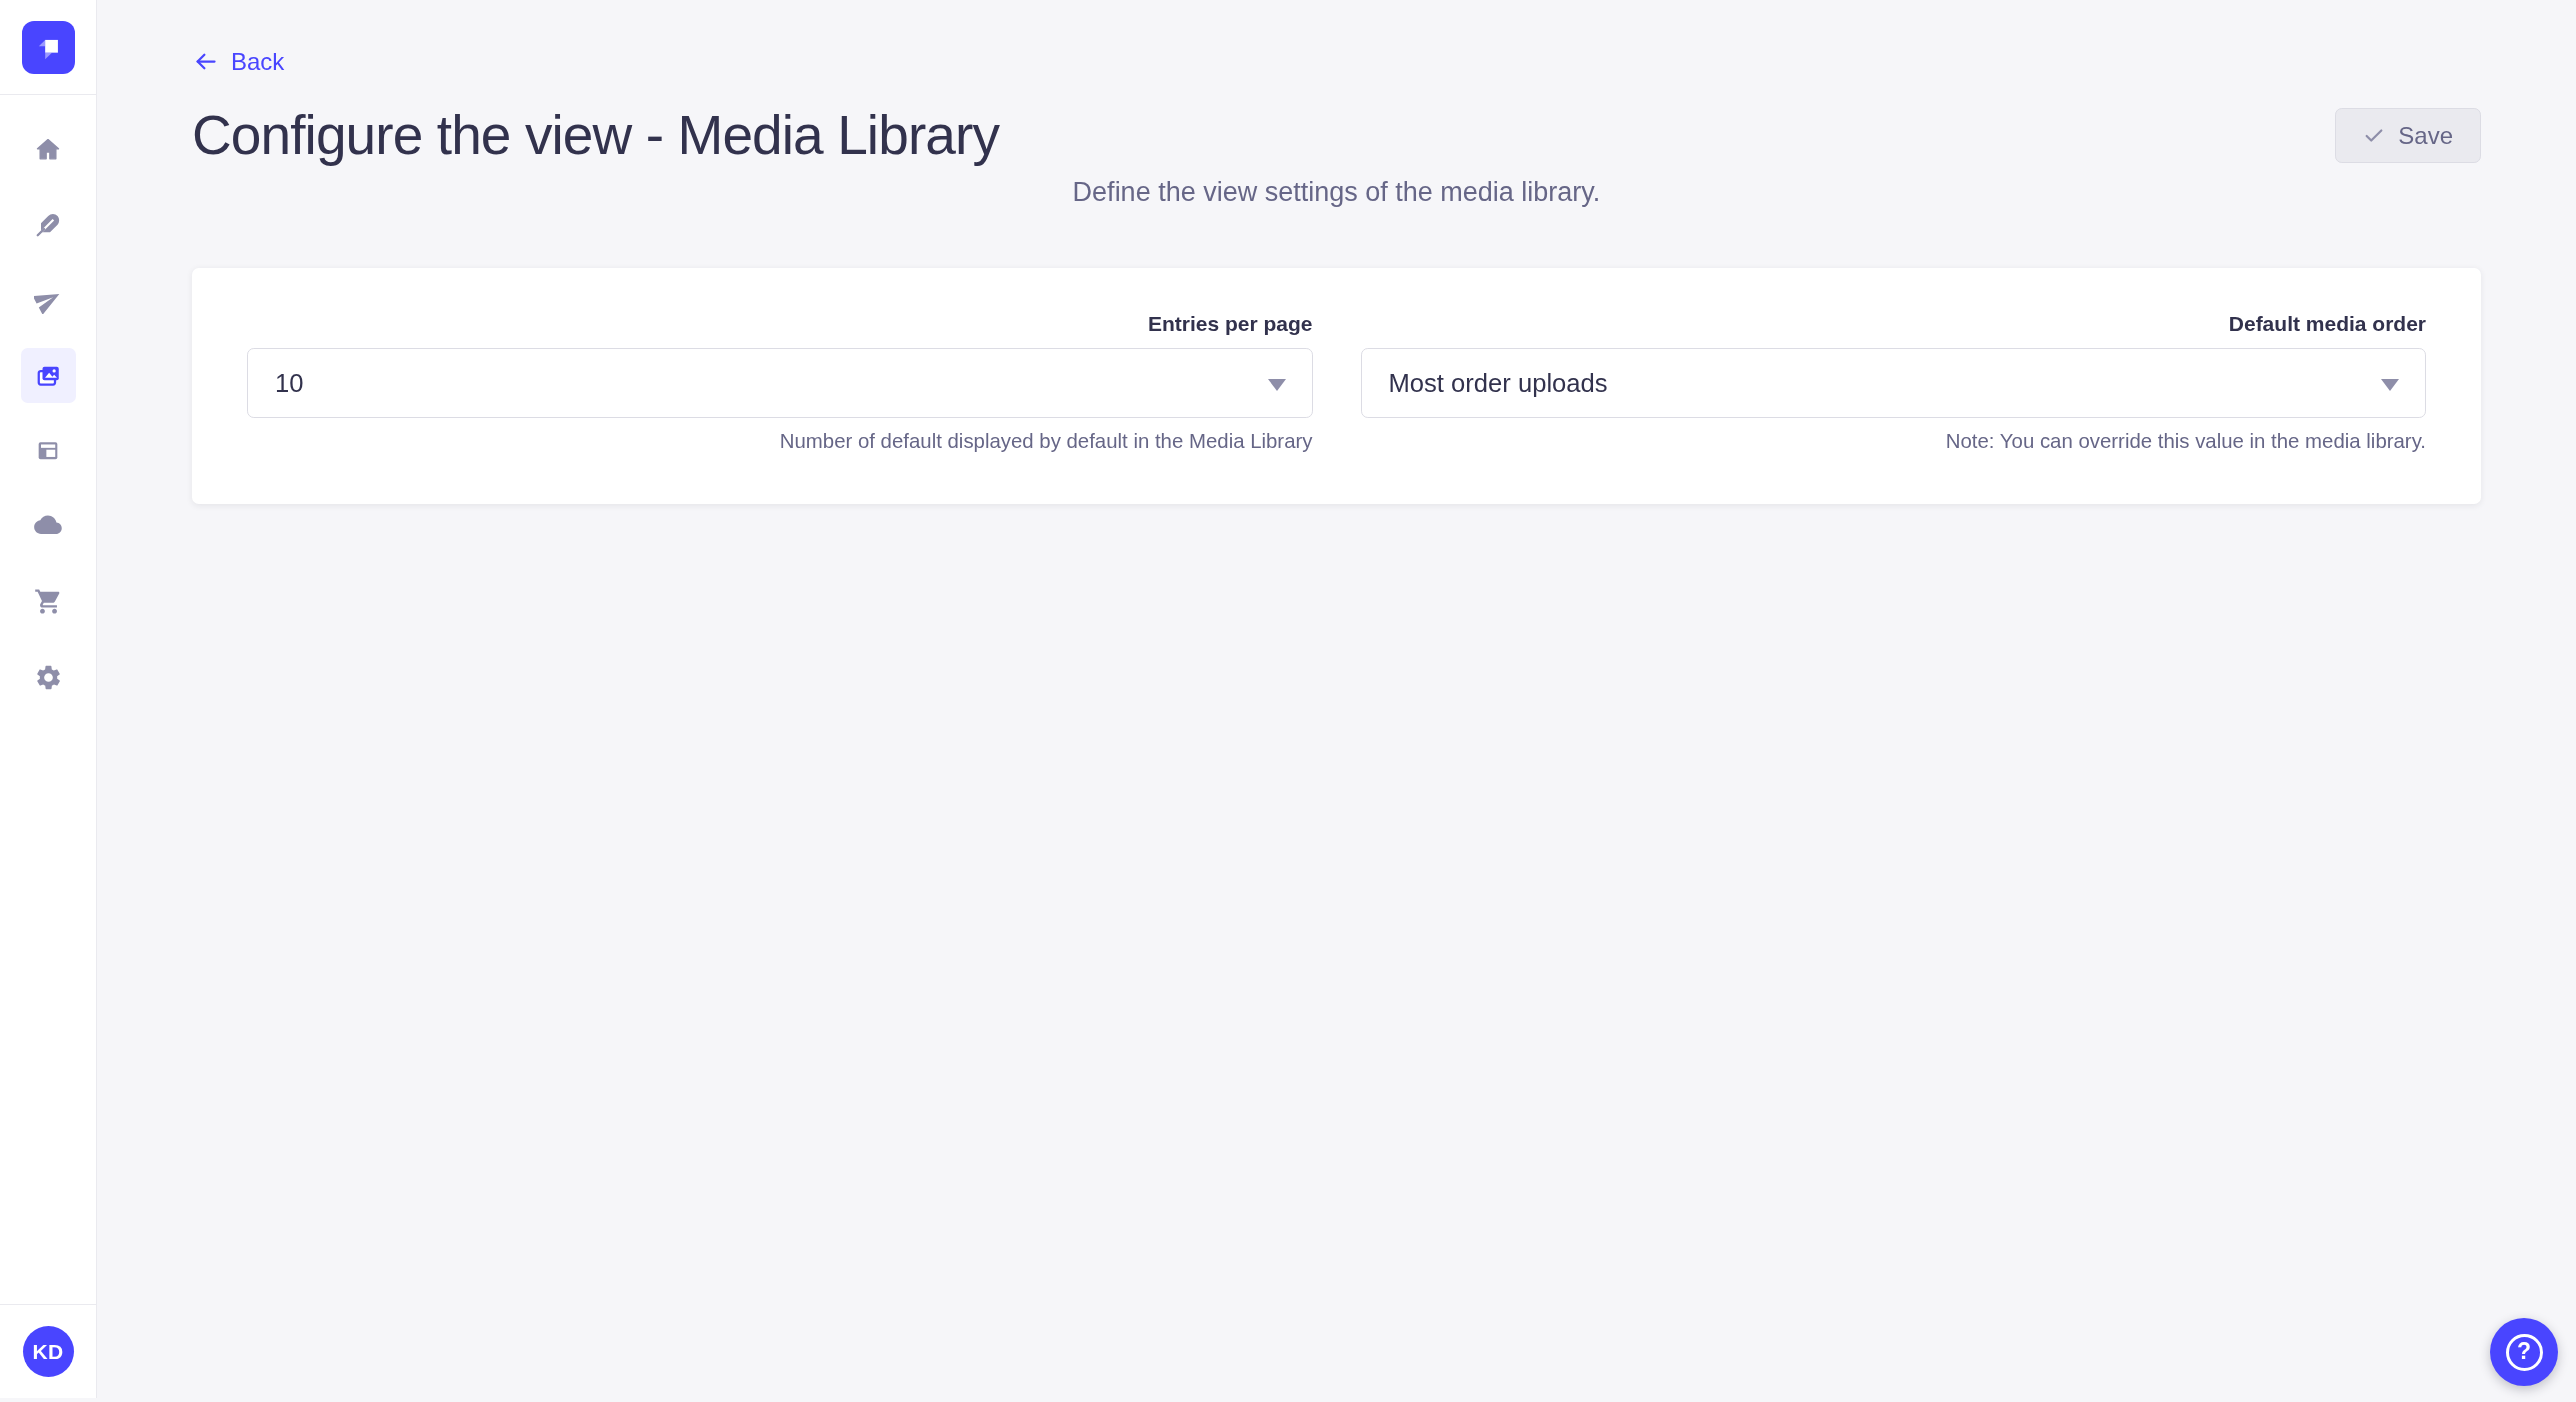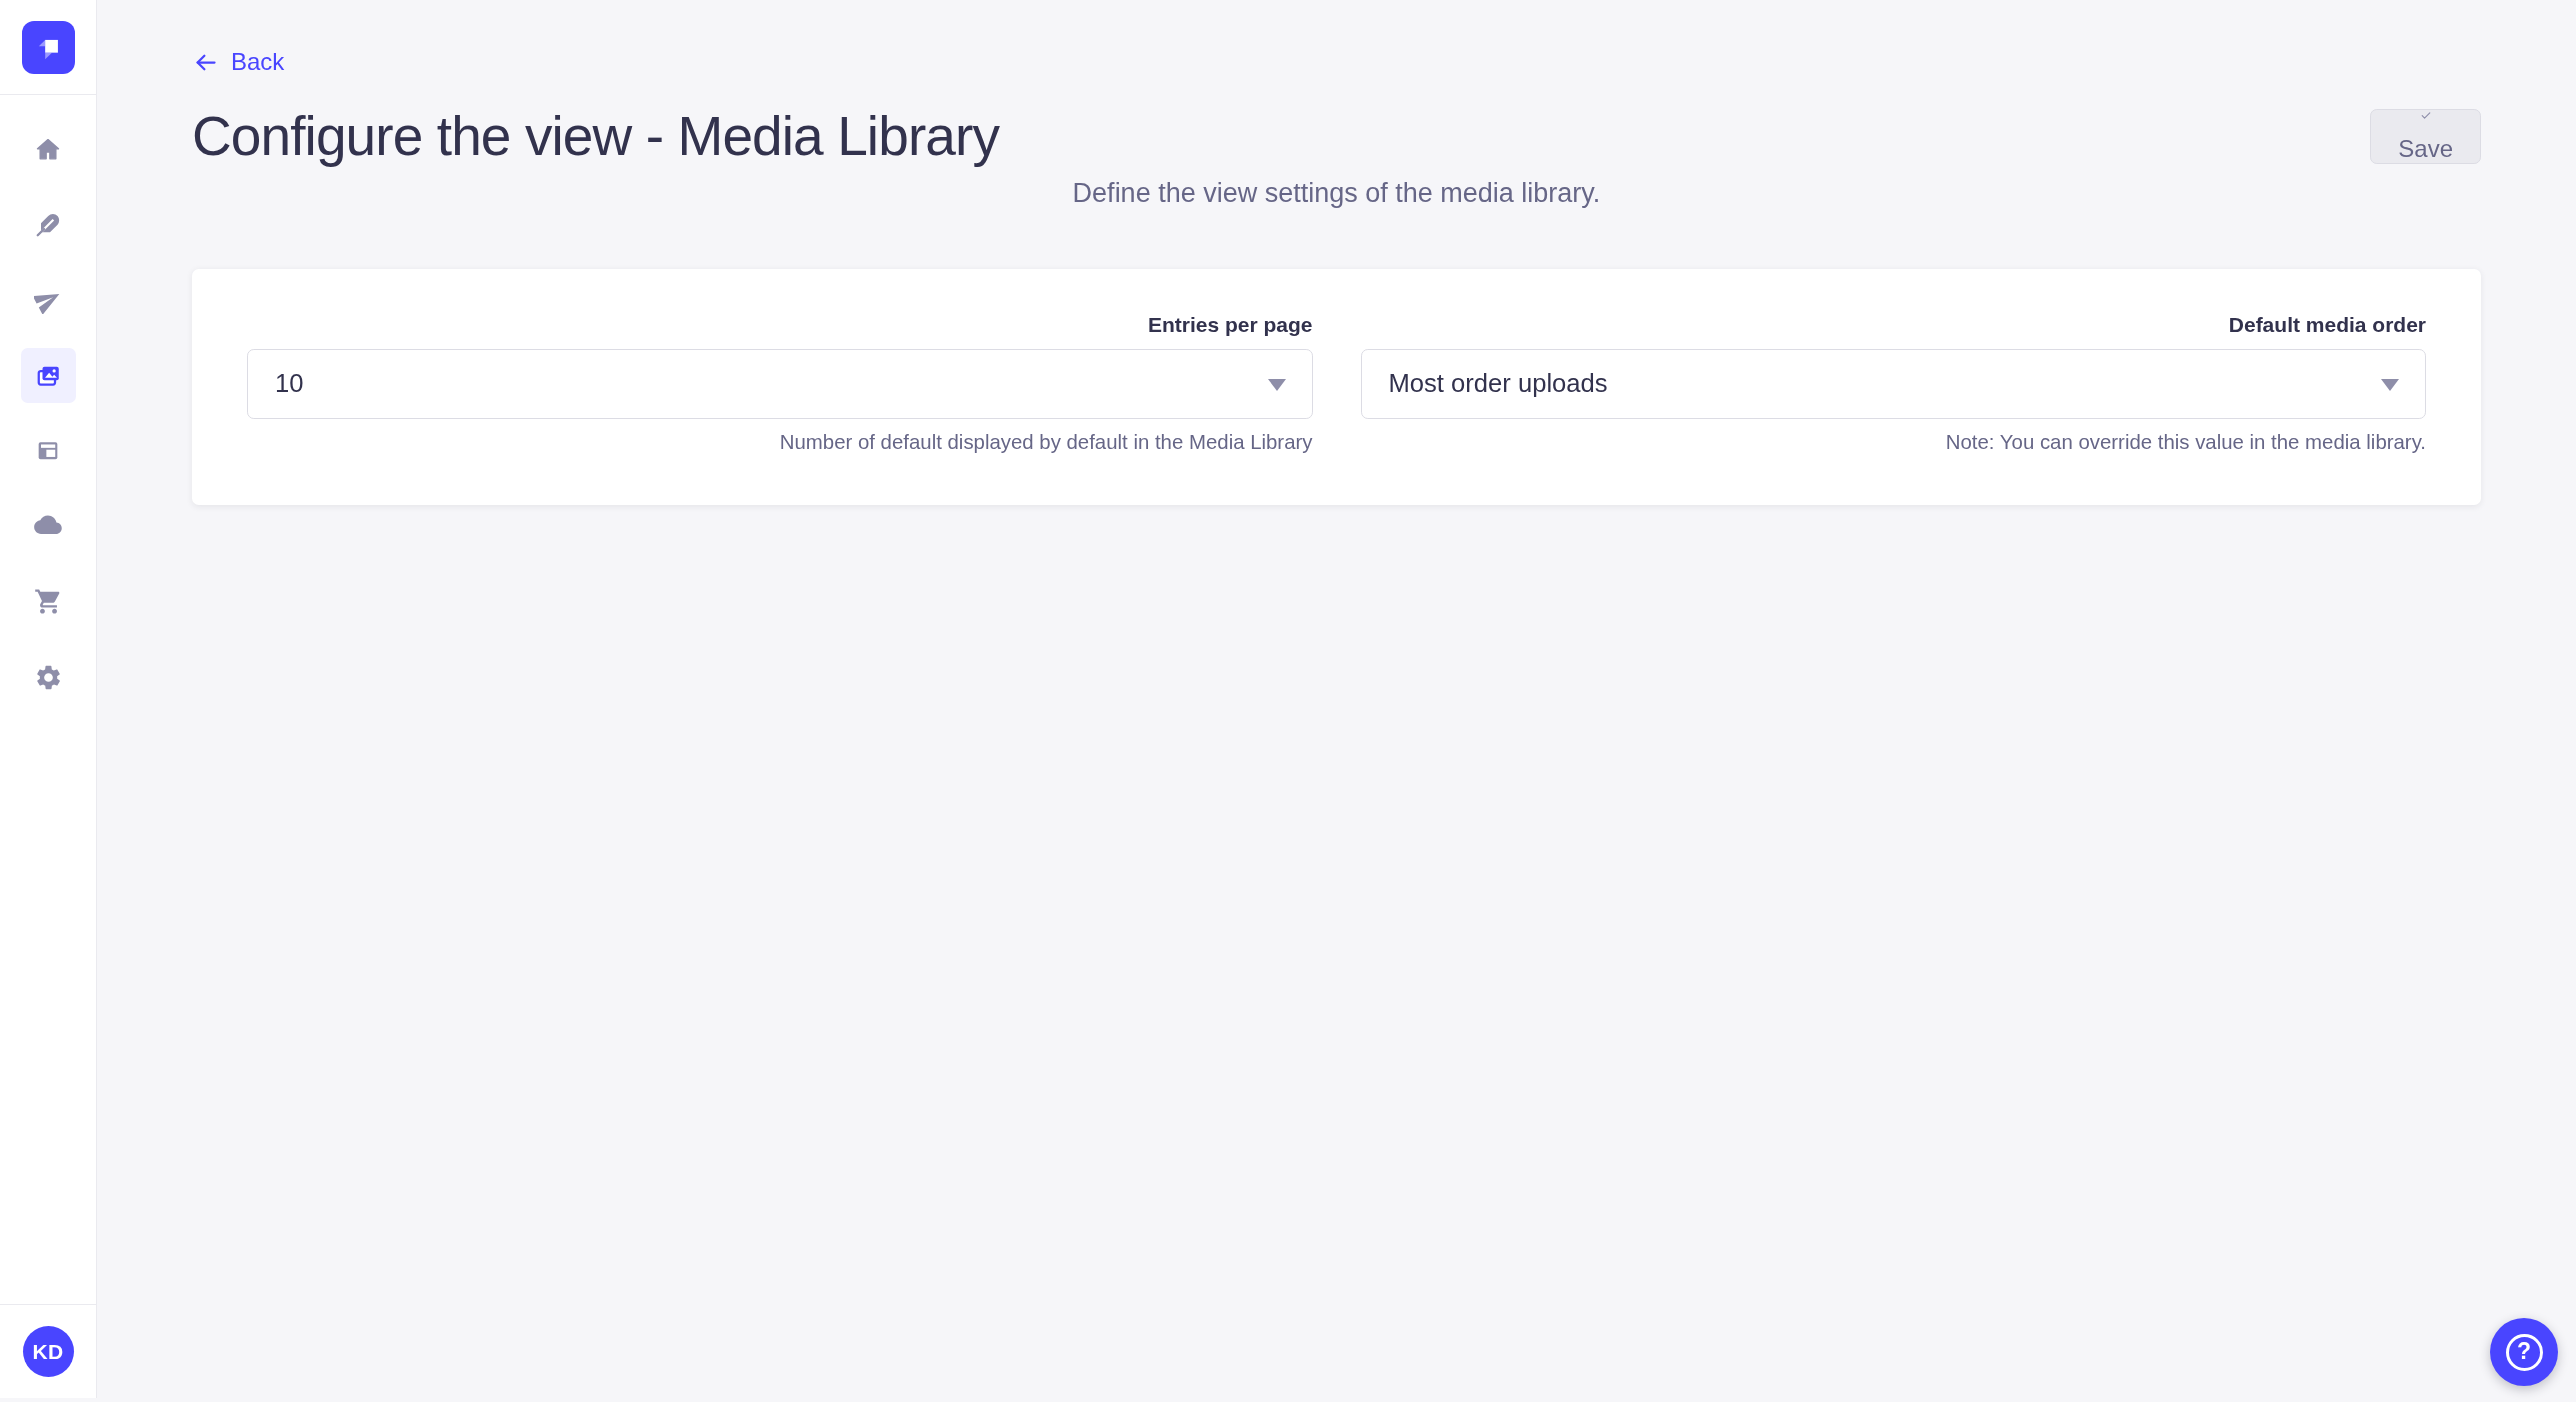--- a/index.html
+++ b/index.html
@@ -53,41 +53,40 @@
     background: #4945ff; color: #fff;
     font-size: 21px; font-weight: bold; letter-spacing: 0.4px;
     display: flex; align-items: center; justify-content: center;
     cursor: pointer;
   }
 
   
   .main { margin-left: 97px; padding: 48px 95px 0 95px; }
 
   .back-link {
-    display: inline-flex; align-items: center; gap: 12px;
+    display: inline-flex; gap: 12px;
     color: #4945ff; font-size: 24px; text-decoration: none;
     cursor: pointer;
   }
   .title-row {
     margin-top: 27px;
     display: flex; align-items: center; justify-content: space-between;
   }
   h1.page-title {
     font-size: 55px; font-weight: 400; color: #32324d;
     letter-spacing: -0.9px; line-height: 61px;
   }
   .save-btn {
     display: inline-flex; align-items: center; gap: 13.6px;
     height: 55px; padding: 0 27px;
     background: #eaeaef;
     border: 1.7px solid #dcdce4; border-radius: 6.8px;
     color: #666687; font-size: 24px;
     font-family: "Liberation Sans", sans-serif;
     cursor: default;
-    flex-direction: column;
   }
   .subtitle { margin-top: 10.2px; font-size: 27px; color: #666687; line-height: 32px; text-align: center; }
 
   
   .card {
     margin-top: 60px;
     background: #ffffff;
     border-radius: 6.8px;
     box-shadow: 0 1.7px 6.8px rgba(33,33,52,0.08);
     padding: 44px 55px 51px 55px;

